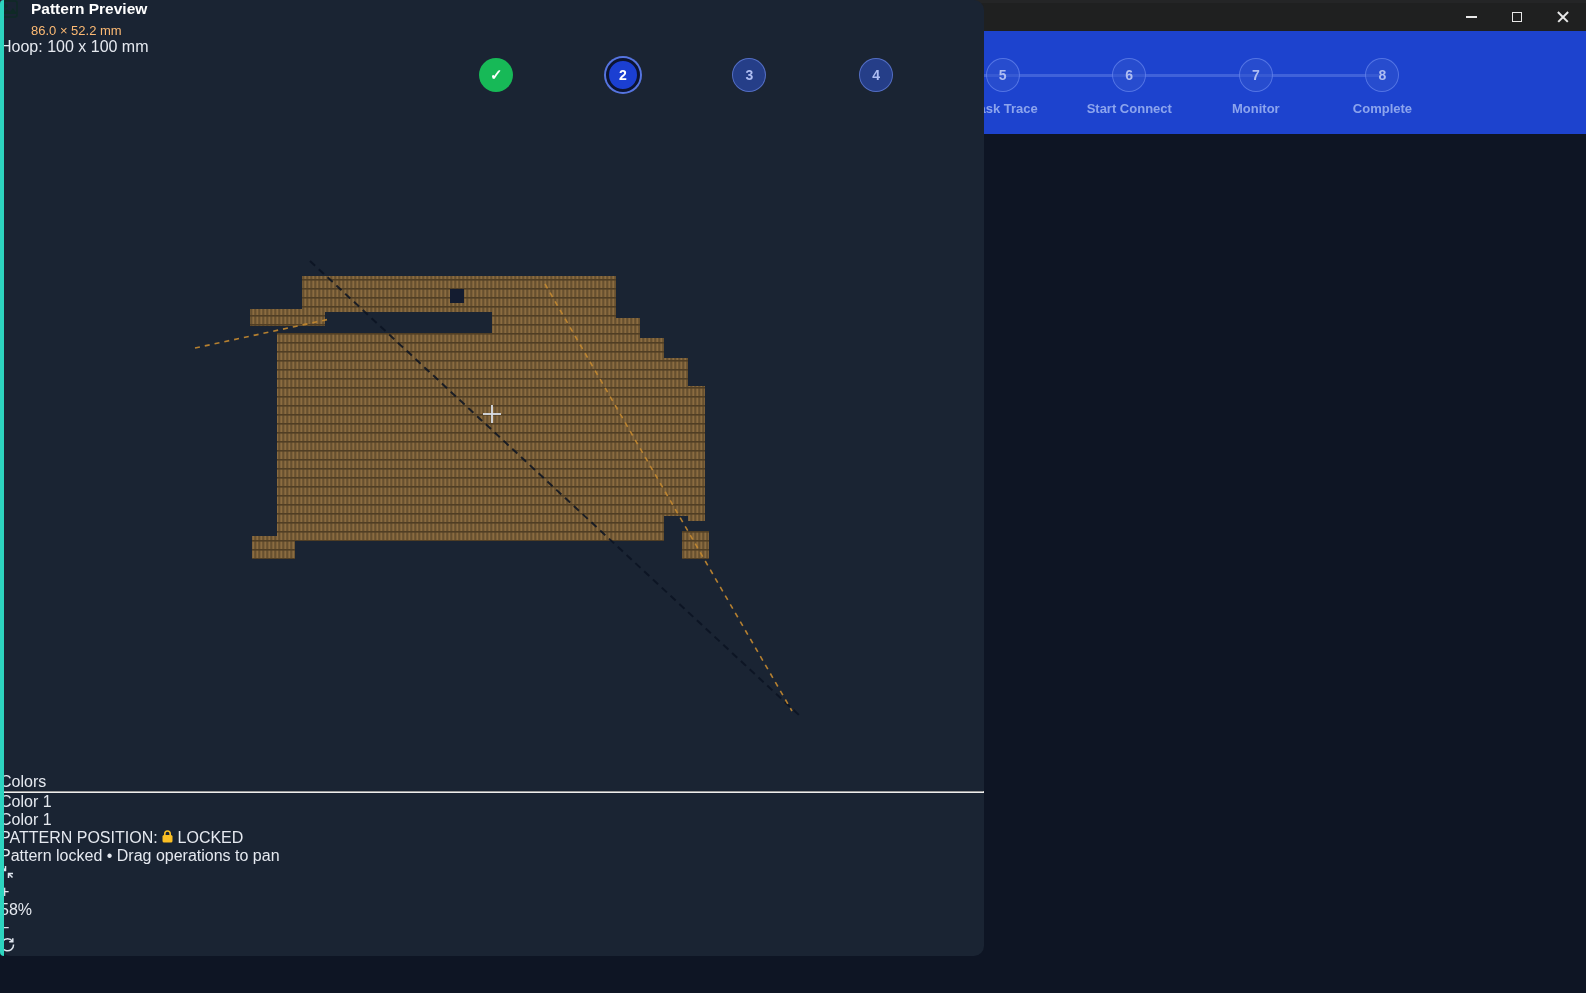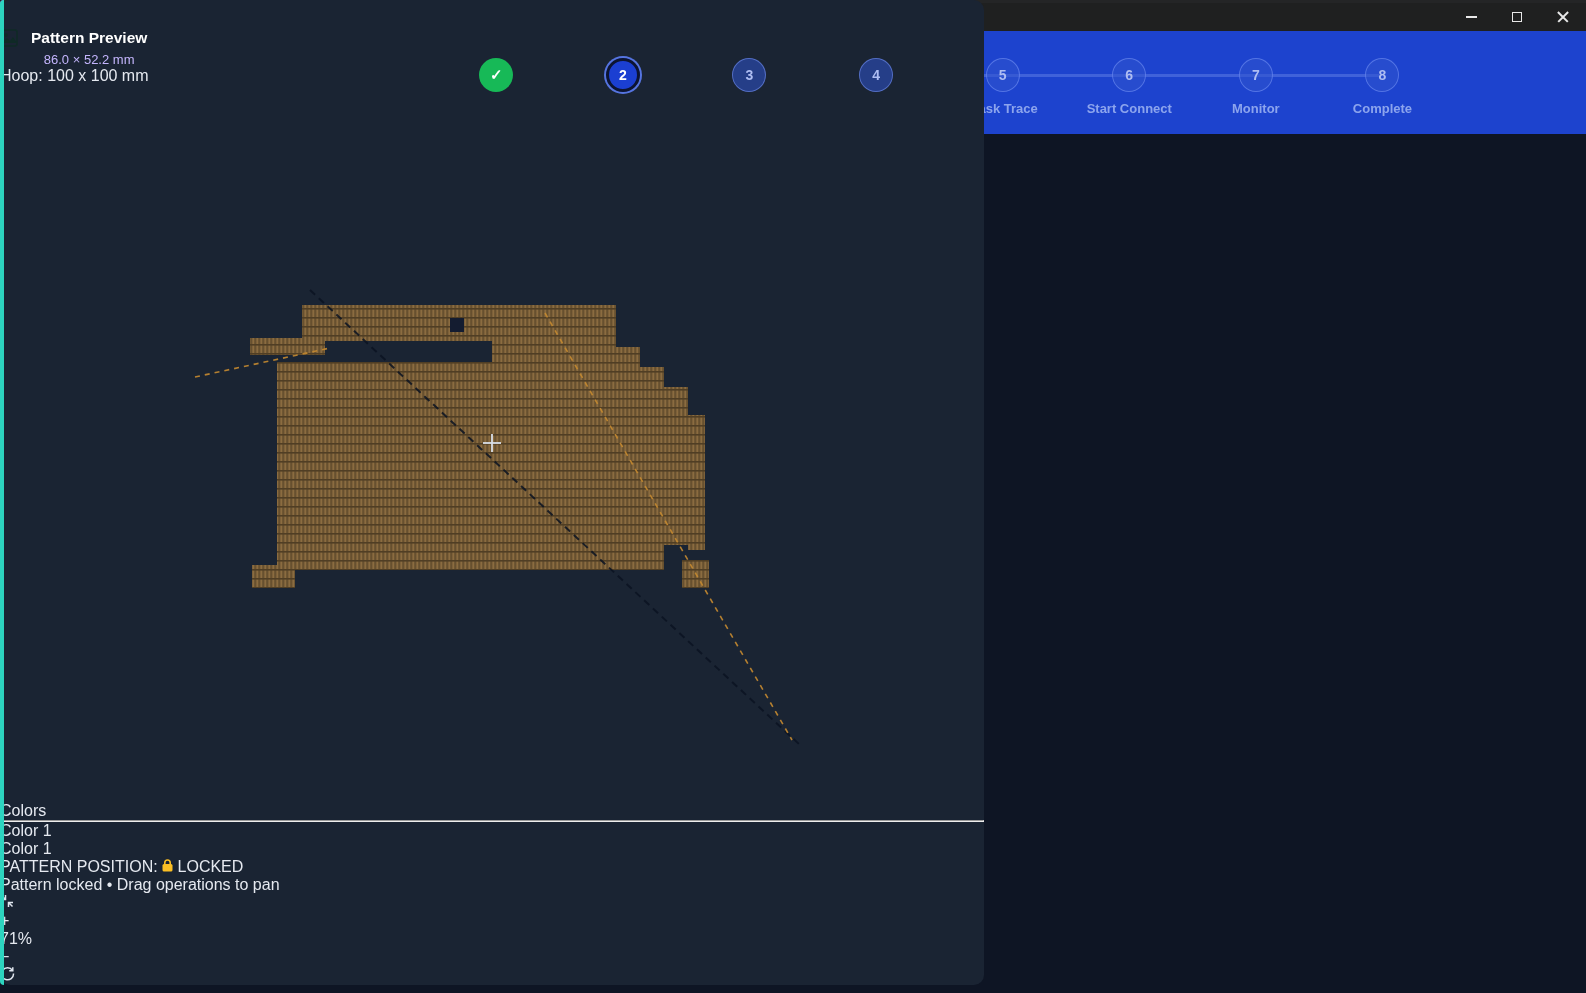--- a/index.html
+++ b/index.html
@@ -56,23 +56,23 @@
   .steplabel.active { color:#fff; font-weight:bold; }
   .steplabel.todo { color:rgba(172,192,246,.78); font-weight:bold; }
 
   
   .card { position:absolute; background:#1a2433; border-radius:10px; }
   .card:before { content:""; position:absolute; left:0; top:0; bottom:0; width:4px;
     border-radius:10px 0 0 10px; }
   .card.blue:before { background:#3b82f6; }
   .card.purple:before { background:#a855f7; }
   .card.teal:before { background:#2dd4bf; }
-  .card-head { display:flex; align-items:flex-start; gap:13px;margin-top:29px; }
+  .card-head { display:flex; align-items:flex-start; gap:13px; }
   .card-title { font-size:15.5px; font-weight:bold; color:#fff; }
-  .card-sub { font-size:13px; color:#c4b5fd; margin-top:5px;text-align:center; }
+  .card-sub { font-size:13px; color:#fdba74; margin-top:5px; }
 
   .stat-row { display:flex; gap:10px; }
   .stat { flex:1; background:#232f42; border-radius:8px; padding:8px 12px; }
   .stat .lbl { font-size:12.5px; color:#8b99ad; }
   .stat .val { font-size:13.5px; font-weight:bold; color:#fff; margin-top:2px; }
 
   
   .ap { left:24px; top:158px; width:476px; height:207px; padding:20px 18px 18px 22px; }
   .doc-icon { width:24px; height:28px; }
   .colors-row { display:flex; align-items:center; gap:8px; margin-top:13px; }
@@ -413,21 +413,21 @@
       </div>
 
       <div class="zoombar">
         <div class="zbtn">
           <svg width="14" height="14" viewBox="0 0 14 14" stroke="#dfe5ee" stroke-width="1.5" fill="none">
             <path d="M5.5 1 L5.5 5.5 L1 5.5 M5.5 5.5 L1.5 1.5"></path>
             <path d="M8.5 13 L8.5 8.5 L13 8.5 M8.5 8.5 L12.5 12.5"></path>
           </svg>
         </div>
         <div class="zbtn">+</div>
-        <div class="zpct">71%</div>
+        <div class="zpct">58%</div>
         <div class="zbtn">−</div>
         <div class="zbtn">
           <svg width="15" height="15" viewBox="0 0 15 15" fill="none" stroke="#dfe5ee" stroke-width="1.5">
             <path d="M12.5 4.5 a6 6 0 1 0 1 3"></path>
             <path d="M12.8 1.2 L12.8 4.8 L9.2 4.8" fill="none"></path>
           </svg>
         </div>
       </div>
     </div>
   </div>

